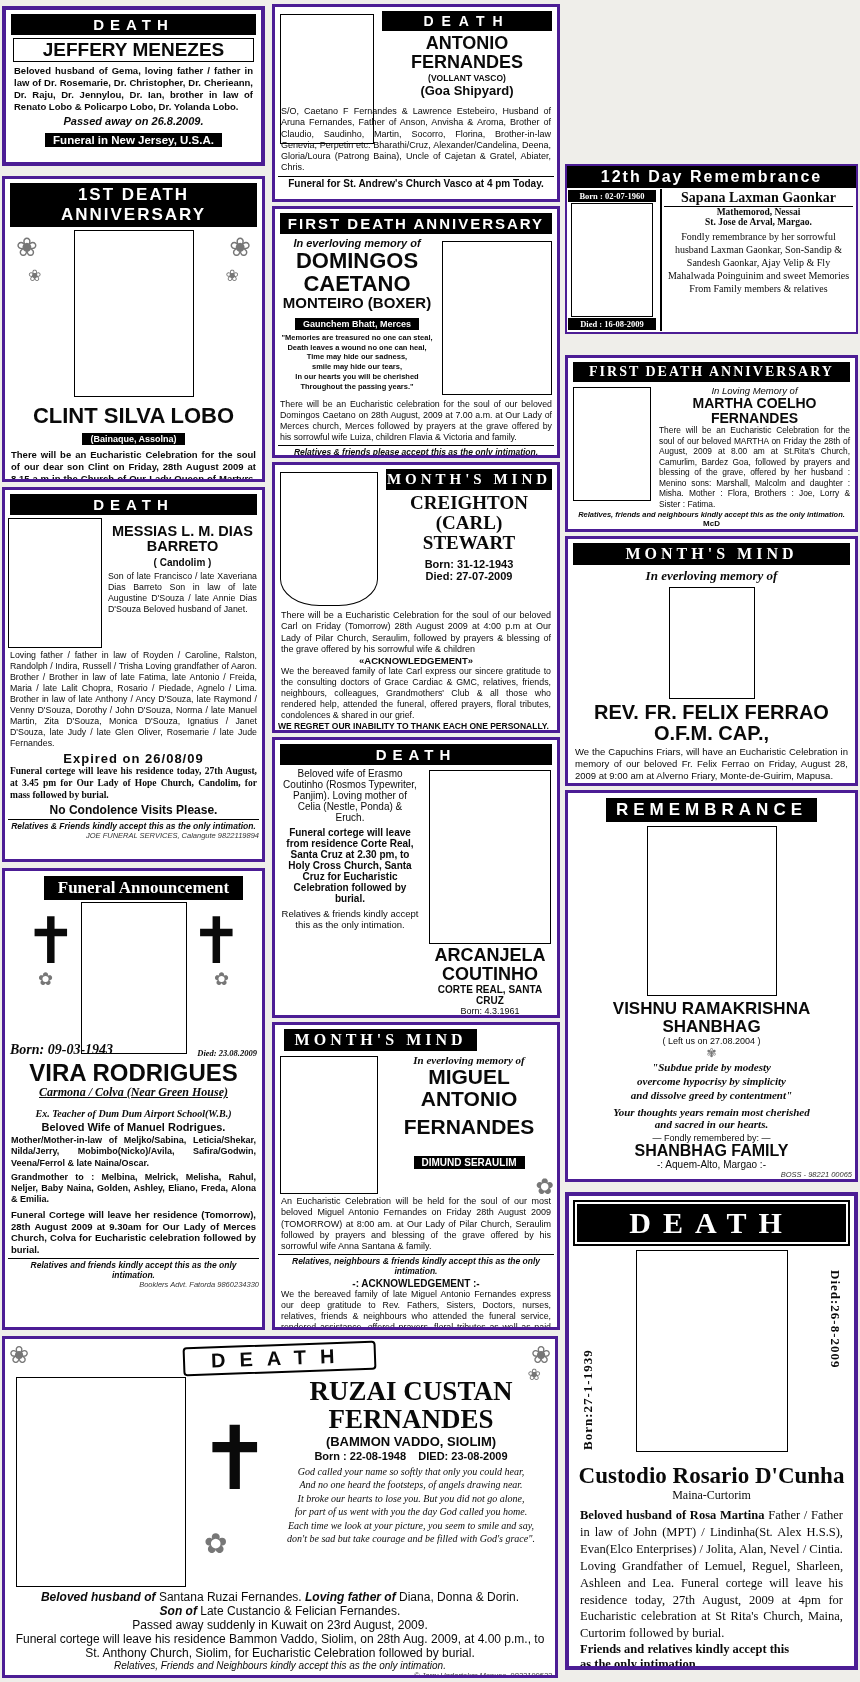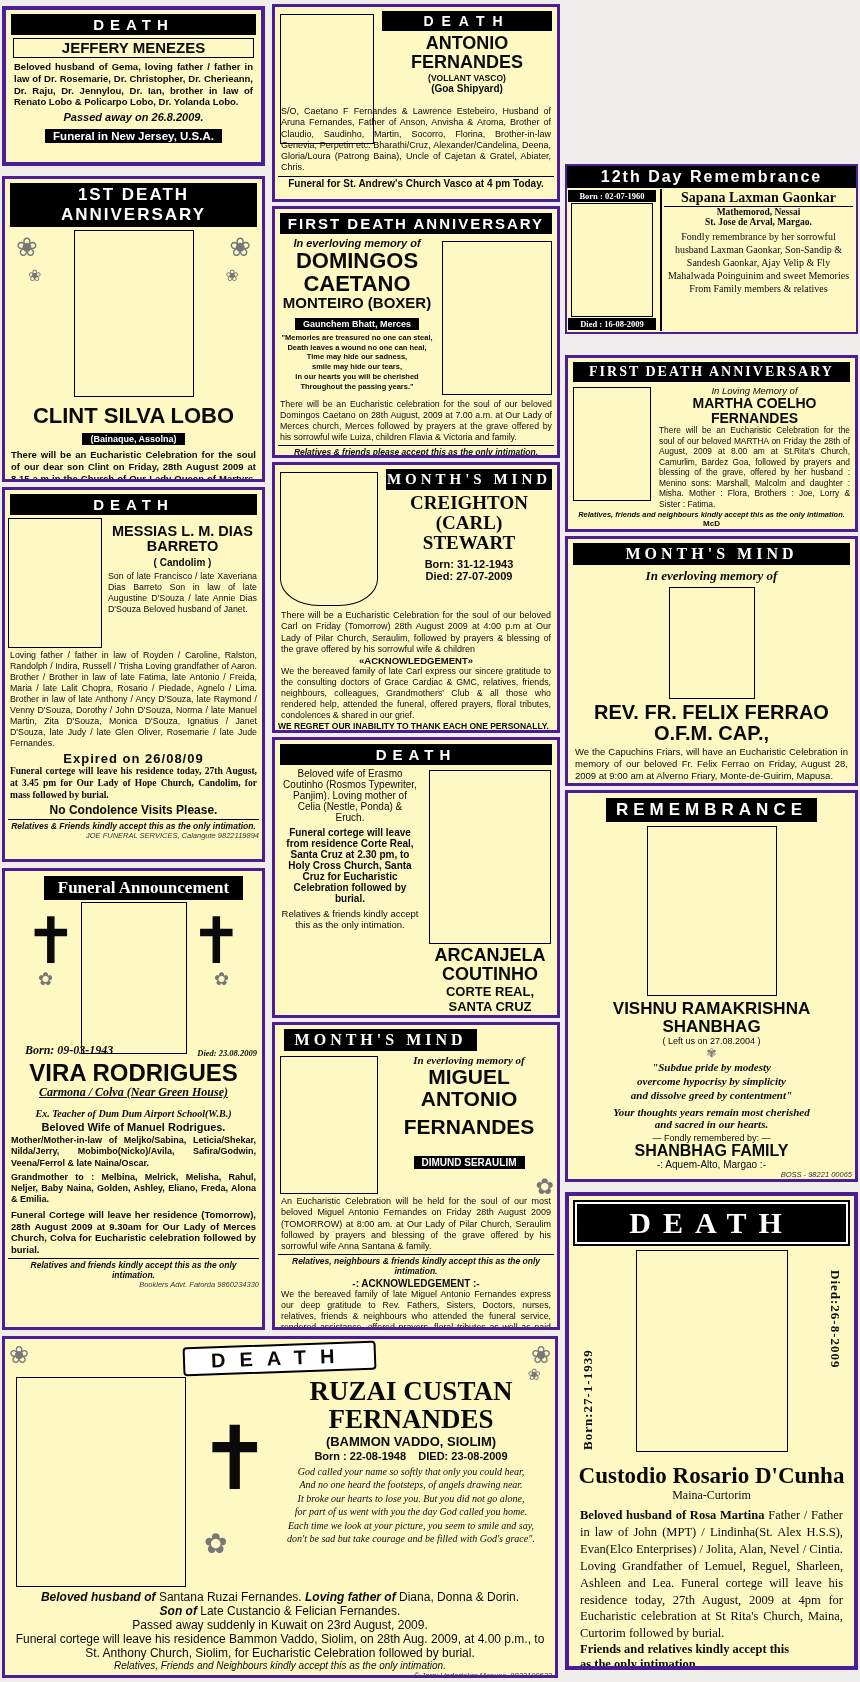--- a/index.html
+++ b/index.html
@@ -1,18 +1,18 @@
 <!DOCTYPE html>
 <html><head>
 <meta charset="utf-8">
 <style>
   html,body{margin:0;padding:0;background:#d8d6d0;}
   #page{position:relative;width:860px;height:1682px;background:#efeeea;
         font-family:"Liberation Sans",sans-serif;color:#0a0a0a;margin:0 auto;overflow:hidden;}
-  .n{position:absolute;background:#fef9c3;border:6px solid #4c1d95;box-sizing:border-box;overflow:hidden;padding:3px;}
+  .n{position:absolute;background:#ffffff;border:6px solid #4c1d95;box-sizing:border-box;overflow:hidden;padding:3px;}
   .hdr{background:#000;color:#fff;text-align:center;font-weight:bold;letter-spacing:6px;
        padding:2px 0;margin:1px 2px 3px 2px;font-size:15px;}
   .hdr.serif{font-family:"Liberation Serif",serif;}
   .hdr.tight{letter-spacing:2px;}
   .name{font-weight:bold;text-align:center;line-height:1.05;}
   .c{text-align:center;} .j{text-align:justify;} .b{font-weight:bold;} .i{font-style:italic;}
   .body{font-size:9.5px;line-height:1.25;}
   .intim{font-weight:bold;font-style:italic;font-size:8.5px;text-align:center;
          border-top:1px solid #000;margin-top:2px;padding-top:1px;}
   .sig{font-size:7.5px;text-align:right;color:#333;font-style:italic;}
@@ -31,21 +31,21 @@
   .row{display:flex;gap:4px;}
   .quote{font-family:"Liberation Serif",serif;font-style:italic;}
 </style>
 </head>
 <body>
 
 <div id="page">
 
   <div class="n" style="left:2px;top:6px;width:263px;height:160px;border-width:4px;">
     <div class="hdr">DEATH</div>
-    <div class="name" style="font-size:15px;border:1px solid #000;margin:0 4px 3px;padding:1px 12px;">JEFFERY MENEZES</div>
+    <div class="name" style="font-size:19px;border:1px solid #000;margin:0 4px 3px;padding:1px 12px;">JEFFERY MENEZES</div>
     <div class="body j b" style="padding:0 5px;">Beloved husband of Gema, loving father / father in law of Dr. Rosemarie, Dr. Christopher, Dr. Cherieann, Dr. Raju, Dr. Jennylou, Dr. Ian, brother in law of Renato Lobo &amp; Policarpo Lobo, Dr. Yolanda Lobo.</div>
     <div class="c b i" style="font-size:11px;margin-top:3px;">Passed away on 26.8.2009.</div>
     <div class="c" style="margin-top:3px;"><span class="blkbar" style="font-size:11.5px;">Funeral in New Jersey, U.S.A.</span></div>
   </div>
 
   <div class="n" style="left:2px;top:176px;width:263px;height:306px;border-width:3px;">
     <div class="hdr" style="font-size:17px;letter-spacing:2px;">1ST DEATH ANNIVERSARY</div>
     <div style="position:relative;height:170px;">
       <span class="flower" style="position:absolute;left:8px;top:2px;font-size:26px;">❀</span>
       <span class="flower" style="position:absolute;right:8px;top:2px;font-size:26px;">❀</span>
@@ -81,21 +81,21 @@
   </div>
 
   <div class="n" style="left:2px;top:868px;width:263px;height:462px;border-width:3px;">
     <div class="c" style="margin:2px 0;"><span class="blkbar serif" style="font-family:'Liberation Serif',serif;font-size:17px;padding:2px 14px;margin-left:20px;">Funeral Announcement</span></div>
     <div style="position:relative;height:158px;">
       <span class="cross-glyph" style="position:absolute;left:16px;top:2px;font-size:64px;">✝</span>
       <span class="flower" style="position:absolute;left:30px;top:66px;font-size:18px;">✿</span>
       <span class="cross-glyph" style="position:absolute;right:16px;top:2px;font-size:64px;">✝</span>
       <span class="flower" style="position:absolute;right:30px;top:66px;font-size:18px;">✿</span>
       <div class="photo" style="width:104px;height:150px;margin:0 auto;"></div>
-      <div class="b i" style="position:absolute;left:17px;bottom:2px;font-size:12px;font-family:'Liberation Serif',serif;">Born: 09-03-1943</div>
+      <div class="b i" style="position:absolute;left:2px;bottom:2px;font-size:14px;font-family:'Liberation Serif',serif;">Born: 09-03-1943</div>
       <div class="b i" style="position:absolute;right:2px;bottom:2px;font-size:8.5px;font-family:'Liberation Serif',serif;">Died: 23.08.2009</div>
     </div>
     <div class="name" style="font-size:24px;">VIRA RODRIGUES</div>
     <div class="c b i" style="font-size:12px;text-decoration:underline;font-family:'Liberation Serif',serif;">Carmona / Colva (Near Green House)</div>
     <div class="c b i" style="font-size:10px;font-family:'Liberation Serif',serif;margin-top:8px;">Ex. Teacher of Dum Dum Airport School(W.B.)</div>
     <div class="c b" style="font-size:11px;margin:2px 0;">Beloved Wife of Manuel Rodrigues.</div>
     <div class="body j b" style="font-size:9px;padding:0 3px;">Mother/Mother-in-law of Meljko/Sabina, Leticia/Shekar, Nilda/Jerry, Mobimbo(Nicko)/Avila, Safira/Godwin, Veena/Ferrol &amp; late Naina/Oscar.</div>
     <div class="body j b" style="font-size:9px;padding:0 3px;margin-top:3px;">Grandmother to : Melbina, Melrick, Melisha, Rahul, Neljer, Baby Naina, Golden, Ashley, Eliano, Freda, Alona &amp; Emilia.</div>
     <div class="body j b" style="font-size:9.5px;padding:0 3px;margin-top:3px;">Funeral Cortege will leave her residence (Tomorrow), 28th August 2009 at 9.30am for Our Lady of Merces Church, Colva for Eucharistic celebration followed by burial.</div>
     <div class="intim">Relatives and friends kindly accept this as the only intimation.</div>
@@ -137,21 +137,21 @@
   </div>
 
   <div class="n" style="left:272px;top:4px;width:288px;height:198px;border-width:3px;">
     <div class="row">
       <div class="photo" style="width:92px;height:128px;flex:none;margin:4px 2px;"></div>
       <div style="flex:1;">
         <div class="hdr" style="letter-spacing:8px;font-size:14px;">DEATH</div>
         <div class="name" style="font-size:18px;">ANTONIO</div>
         <div class="name" style="font-size:18px;">FERNANDES</div>
         <div class="c b" style="font-size:8.5px;margin-top:1px;">(VOLLANT VASCO)</div>
-        <div class="c b" style="font-size:10px;text-align:center;">(Goa Shipyard)</div>
+        <div class="c b" style="font-size:13px;text-align:center;">(Goa Shipyard)</div>
       </div>
     </div>
     <div class="body j" style="font-size:9px;padding:0 3px;margin-top:-42px;margin-left:100px;"></div>
     <div class="body j" style="font-size:9px;padding:0 3px;">S/O, Caetano F Fernandes &amp; Lawrence Estebeiro, Husband of Aruna Fernandes, Father of Anson, Anvisha &amp; Aroma, Brother of Claudio, Saudinho, Martin, Socorro, Florina, Brother-in-law Genevia, Perpetin etc. Bharathi/Cruz, Alexander/Candelina, Deena, Gloria/Loura (Patrong Baina), Uncle of Cajetan &amp; Gratel, Abiater, Chris.</div>
     <div class="b" style="font-size:10px;text-align:center;border-top:1px solid #000;margin-top:2px;padding-top:1px;">Funeral for St. Andrew's Church Vasco at 4 pm Today.</div>
   </div>
 
   <div class="n" style="left:272px;top:206px;width:288px;height:252px;border-width:3px;">
     <div class="hdr tight" style="font-size:15px;">FIRST DEATH ANNIVERSARY</div>
     <div class="row">
@@ -200,21 +200,21 @@
     <div class="row">
       <div style="flex:1;">
         <div class="c" style="font-size:10px;padding:0 4px;">Beloved wife of Erasmo Coutinho (Rosmos Typewriter, Panjim). Loving mother of Celia (Nestle, Ponda) &amp; Eruch.</div>
         <div class="c b" style="font-size:10px;padding:0 4px;margin-top:4px;">Funeral cortege will leave from residence Corte Real, Santa Cruz at 2.30 pm, to Holy Cross Church, Santa Cruz for Eucharistic Celebration followed by burial.</div>
         <div class="c" style="font-size:9.5px;margin-top:4px;">Relatives &amp; friends kindly accept this as the only intimation.</div>
       </div>
       <div style="flex:none;width:128px;">
         <div class="photo" style="width:120px;height:172px;margin:2px auto;"></div>
         <div class="name" style="font-size:18px;">ARCANJELA</div>
         <div class="name" style="font-size:18px;">COUTINHO</div>
-        <div class="c b" style="font-size:13px;">CORTE REAL, SANTA CRUZ</div>
+        <div class="c b" style="font-size:10px;">CORTE REAL, SANTA CRUZ</div>
         <div class="c" style="font-size:9px;">Born: 4.3.1961</div>
         <div class="c" style="font-size:9px;">Died: 26.8.09</div>
       </div>
     </div>
   </div>
 
   <div class="n" style="left:272px;top:1022px;width:288px;height:308px;border-width:3px;">
     <div class="hdr serif" style="letter-spacing:4px;font-size:16px;width:70%;margin-left:6px;">MONTH'S MIND</div>
     <div class="row">
       <div class="photo" style="width:96px;height:136px;flex:none;margin:2px;"></div>

